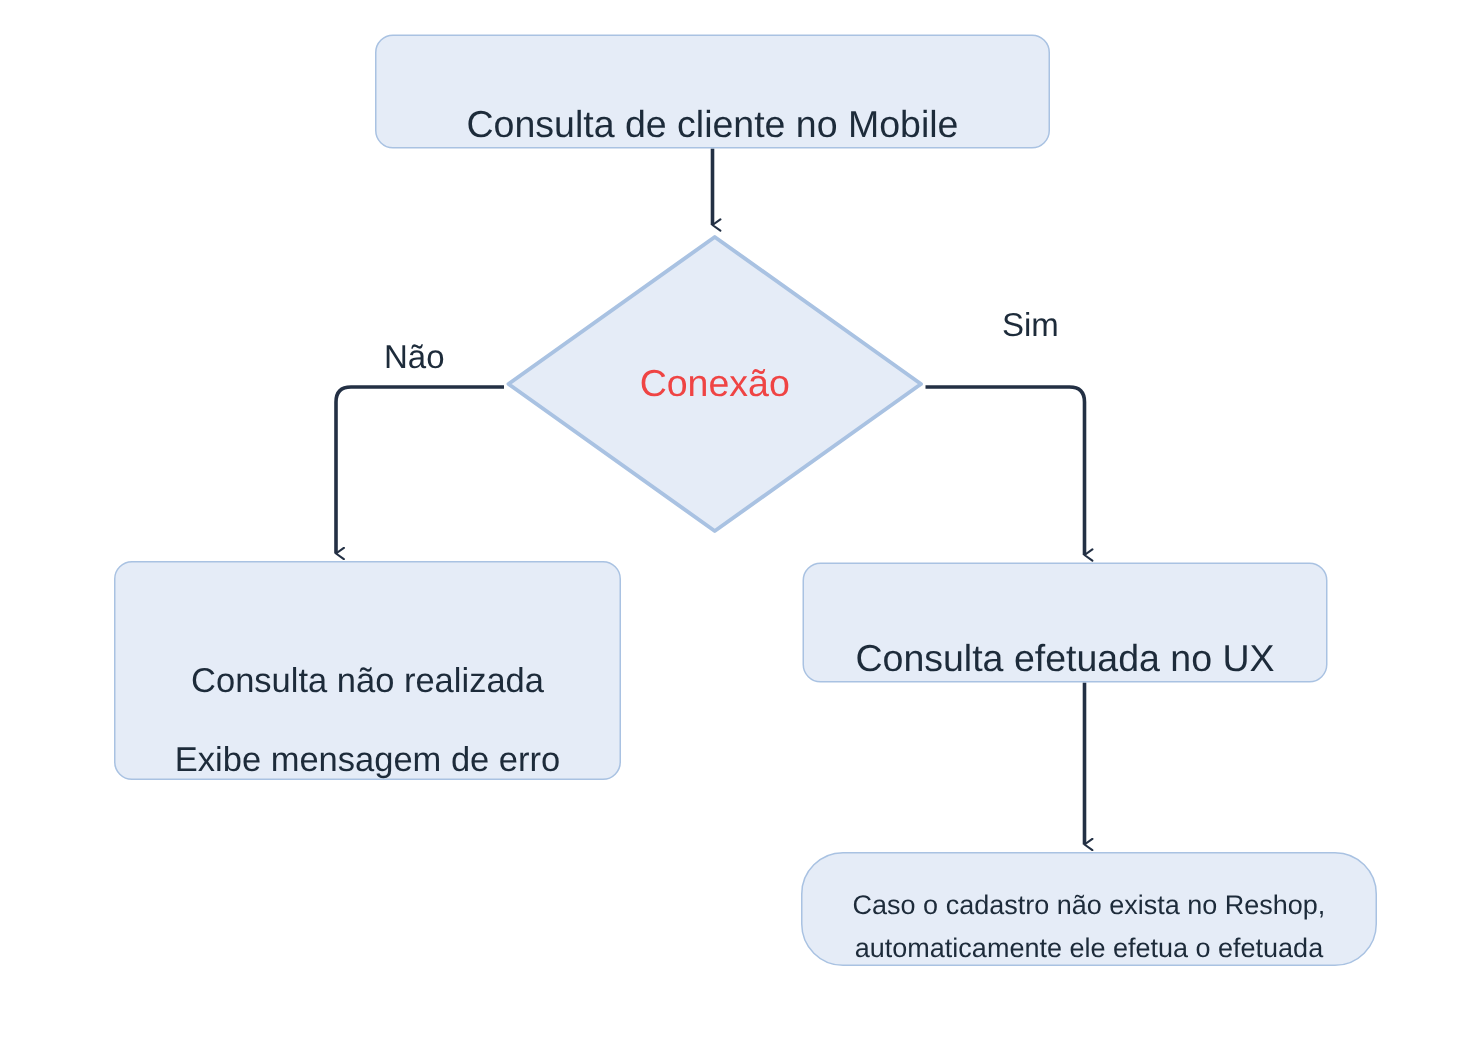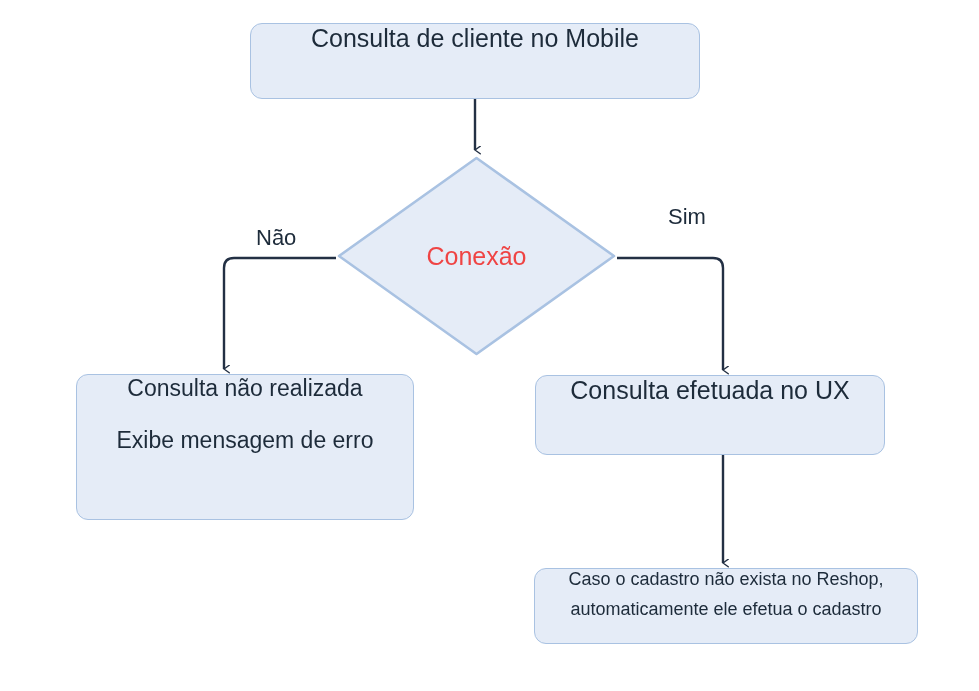--- a/index.html
+++ b/index.html
@@ -28,21 +28,21 @@
   }
   .node {
     position: absolute;
     box-sizing: border-box;
     background: #e5ecf7;
     border: 1.6px solid #a9c2e2;
     border-radius: 12px;
     display: flex;
     flex-direction: column;
     align-items: center;
-    justify-content: flex-start;
+    justify-content: flex-end;
     color: #1d2b3a;
     text-align: center;
     line-height: 1.15;
     z-index: 2;
   }
   .node .line {
     display: block;
     white-space: nowrap;
   }
   #node-start {
@@ -67,20 +67,21 @@
     height: 80px;
     font-size: 25px;
   }
   #node-reshop {
     left: 534px;
     top: 568px;
     width: 384px;
     height: 76px;
     font-size: 18px;
     gap: 9px;
+    border-radius: 28px;
   }
   
   #node-decision {
     position: absolute;
     left: 336px;
     top: 155px;
     width: 281px;
     height: 202px;
     z-index: 2;
   }
@@ -158,16 +159,16 @@
     <span class="line">Consulta não realizada</span>
     <span class="line">Exibe mensagem de erro</span>
   </div>
 
   <div class="node" id="node-yes">
     <span class="line">Consulta efetuada no UX</span>
   </div>
 
   <div class="node" id="node-reshop">
     <span class="line">Caso o cadastro não exista no Reshop,</span>
-    <span class="line">automaticamente ele efetua o cadastro</span>
+    <span class="line">automaticamente ele efetua o efetuada</span>
   </div>
 
 </div>
 
 </body></html>

